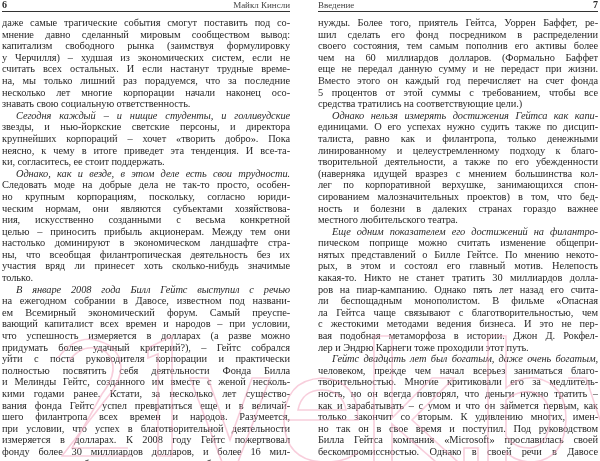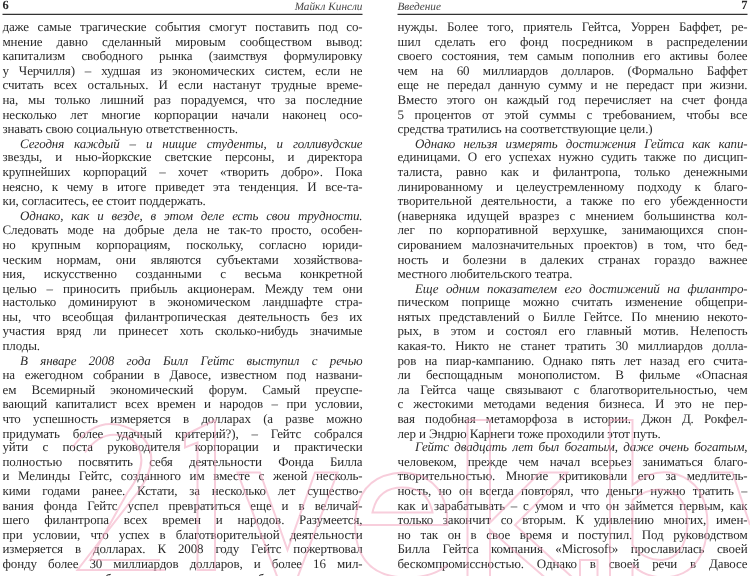--- a/index.html
+++ b/index.html
@@ -45,21 +45,20 @@
     position: absolute;
     top: 0;
     font-weight: bold;
     font-size: 10px;
   }
   .page-left .page-number { left: 0; }
   .page-right .page-number { right: 0; }
   .running-title {
     position: absolute;
     top: 0;
-    font-style: italic;
     font-size: 9px;
     color: #444;
   }
   .page-left .running-title { right: 0; }
   .page-right .running-title { left: 0; }
 
   .body-text {
     margin-top: 5px;
     font-size: 10.4px;
     line-height: 11.6px;
@@ -117,21 +116,21 @@
         <span class="line last">ки, согласитесь, ее стоит поддержать.</span>
         <span class="line indent">Однако, как и везде, в этом деле есть свои трудности.</span>
         <span class="line">Следовать моде на добрые дела не так-то просто, особен-</span>
         <span class="line">но крупным корпорациям, поскольку, согласно юриди-</span>
         <span class="line">ческим нормам, они являются субъектами хозяйствова-</span>
         <span class="line">ния, искусственно созданными с весьма конкретной</span>
         <span class="line">целью – приносить прибыль акционерам. Между тем они</span>
         <span class="line">настолько доминируют в экономическом ландшафте стра-</span>
         <span class="line">ны, что всеобщая филантропическая деятельность без их</span>
         <span class="line">участия вряд ли принесет хоть сколько-нибудь значимые</span>
-        <span class="line last">плоды.</span>
+        <span class="line last">только.</span>
         <span class="line indent">В январе 2008 года Билл Гейтс выступил с речью</span>
         <span class="line">на ежегодном собрании в Давосе, известном под названи-</span>
         <span class="line">ем Всемирный экономический форум. Самый преуспе-</span>
         <span class="line">вающий капиталист всех времен и народов – при условии,</span>
         <span class="line">что успешность измеряется в долларах (а разве можно</span>
         <span class="line">придумать более удачный критерий?), – Гейтс собрался</span>
         <span class="line">уйти с поста руководителя корпорации и практически</span>
         <span class="line">полностью посвятить себя деятельности Фонда Билла</span>
         <span class="line">и Мелинды Гейтс, созданного им вместе с женой несколь-</span>
         <span class="line">кими годами ранее. Кстати, за несколько лет существо-</span>

